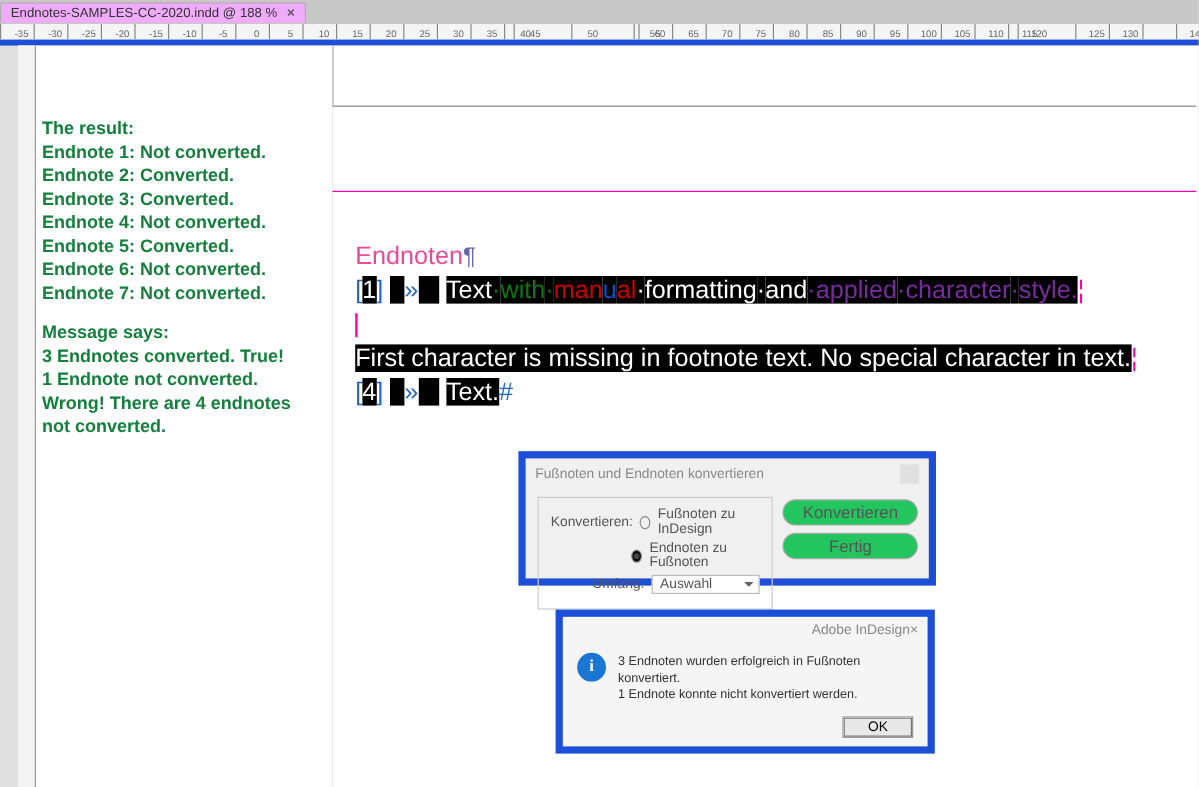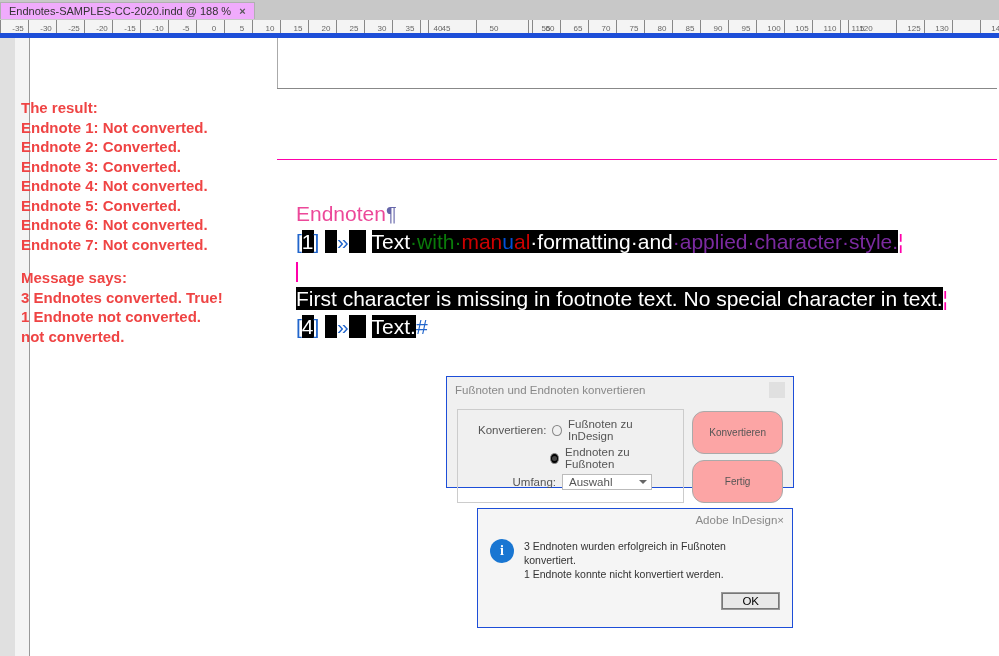--- a/index.html
+++ b/index.html
@@ -16,53 +16,53 @@
 
   
   .doc-area { position: absolute; left: 15px; top: 38px; right: 0; bottom: 0; background: #fff; }
   .vruler { position: absolute; left: 0; top: 0; width: 15px; height: 100%; background: #f4f4f4; border-right: 1px solid #999; }
   .page-bg { position: absolute; left: 262px; top: 50px; width: 720px; height: 600px; background: #fff; border-top: 1px solid #888; }
   .page-bg::before { content:""; position:absolute; left:0; top:70px; width:100%; height:1px; background:#f0a; }
 
   .margin-line-v { position: absolute; left: 262px; top: 0; width: 1px; height: 100%; background: #aaa; }
 
   
-  .annotation { position: absolute; left: 6px; top: 60px; width: 250px; color: #ef4444; font-size: 15px; font-family: Arial, sans-serif; line-height: 1.3; font-weight: 600; }
+  .annotation { position: absolute; left: 20px; top: 60px; width: 250px; color: #15803d; font-size: 15px; font-family: Arial, sans-serif; line-height: 1.3; font-weight: 600; }
 
   
   .text-frame { position: absolute; left: 281px; top: 162px; width: 680px; font-family: Georgia, "Times New Roman", serif; font-size: 21px; line-height: 1.35; }
   .tf-line { white-space: nowrap; }
   .endnoten-title { background: #fff; color: #ec4899; display: inline; }
   .pilcrow { color: #66a; font-size: 20px; }
   .sel { background: #000; color: #fff; }
   .bracket { color: #2266cc; }
   .tabchar { color: #2266cc; }
   .word-green { color: #0a7a0a; }
   .word-red { color: #c00; }
   .word-blue { color: #0050d8; }
   .word-purple { color: #7b2aa0; }
   .cursor-mark { display:inline-block; width:2px; height:20px; background:#f0a; vertical-align:middle; }
   .right-edge { color:#f0a; }
 
   
-  .dialog { position: absolute; background: #f0f0f0; border: 1px solid #1d4ed8; font-size: 12px; color: #555; margin-left: 14px; }
+  .dialog { position: absolute; background: #f0f0f0; border: 6px solid #1d4ed8; font-size: 12px; color: #555; }
   .dlg-convert { left: 432px; top: 376px; width: 348px; height: 112px; }
   .dlg-title { padding: 5px 8px; font-size: 11.5px; color: #888; display:flex; justify-content:space-between; align-items:center; }
   .dlg-title .xbox { width:16px; height:16px; background:#e0e0e0; }
   .dlg-body { padding: 6px 10px 10px 10px; display: flex; gap: 8px; }
-  .dlg-left { border: 1px solid #ccc; padding: 8px 20px; flex: 1; }
+  .dlg-left { border: 1px solid #ccc; padding: 8px 10px; flex: 1; }
   .dlg-row { display: flex; align-items: center; margin-bottom: 4px; gap: 6px; }
   .dlg-label { width: 78px; text-align: right; font-size: 11.5px; color: #555; }
   .radio { width: 11px; height: 11px; border-radius: 50%; border: 1px solid #888; display:inline-flex; align-items:center; justify-content:center; }
   .radio.sel::after { content:""; width:5px; height:5px; border-radius:50%; background:#444; }
   .opt-text { font-size: 11.5px; color:#555; }
   .select { border: 1px solid #bbb; background:#fff; padding: 1px 18px 1px 6px; font-size:11.5px; position:relative; min-width:90px; }
   .select::after { content:"";position:absolute; right:4px; top:5px; border:4px solid transparent; border-top-color:#666; }
   .dlg-right { display:flex; flex-direction:column; gap:6px; padding-top:2px; }
-  .pill-btn { border:1px solid #aaa; border-radius:12px; padding:15px 16px; font-size:10px; background:#fca5a5; min-width:80px; text-align:center; cursor:pointer; }
+  .pill-btn { border:1px solid #aaa; border-radius:12px; padding:2px 16px; font-size:14px; background:#22c55e; min-width:80px; text-align:center; cursor:pointer; }
 
   
   .dlg-alert { left: 463px; top: 508px; width: 316px; height: 120px; background:#f5f5f5; }
   .alert-title { padding: 5px 8px; font-size: 11.5px; color: #888; display:flex; justify-content:flex-end; }
   .alert-title .x { color:#888; cursor:pointer; }
   .alert-body { display:flex; gap:10px; padding: 8px 12px 4px 12px; }
   .info-icon { width:24px; height:24px; border-radius:50%; background:#1976d2; color:#fff; display:flex; align-items:center; justify-content:center; font-weight:bold; font-family:Georgia,serif; font-size:14px; flex-shrink:0; }
   .alert-text { font-size: 10.5px; color:#333; line-height:1.35; }
   .alert-footer { display:flex; justify-content:flex-end; padding: 6px 12px 10px; }
   .ok-btn { border:1px solid #999; background:#e8e8e8; padding:2px 20px; font-size:11.5px; box-shadow: 0 0 0 1px #777 inset; }
@@ -130,20 +130,21 @@
         <div>Endnote 4: Not converted.</div>
         <div>Endnote 5: Converted.</div>
         <div>Endnote 6: Not converted.</div>
         <div>Endnote 7: Not converted.</div>
       </div>
     <div style="height:14px"></div>
     <div>Message says:</div>
     <div id="anno-msg">
         <div>3 Endnotes converted. True!</div>
         <div>1 Endnote not converted.</div>
+        <div>Wrong! There are 4 endnotes</div>
         <div>not converted.</div>
       </div>
   </div>
 
   <div class="text-frame">
     <div class="tf-line">
       <span class="endnoten-title">Endnoten</span><span class="pilcrow">¶</span>
     </div>
     <div class="tf-line">
       <span class="bracket">[</span><span class="sel">1</span><span class="bracket">]</span>

